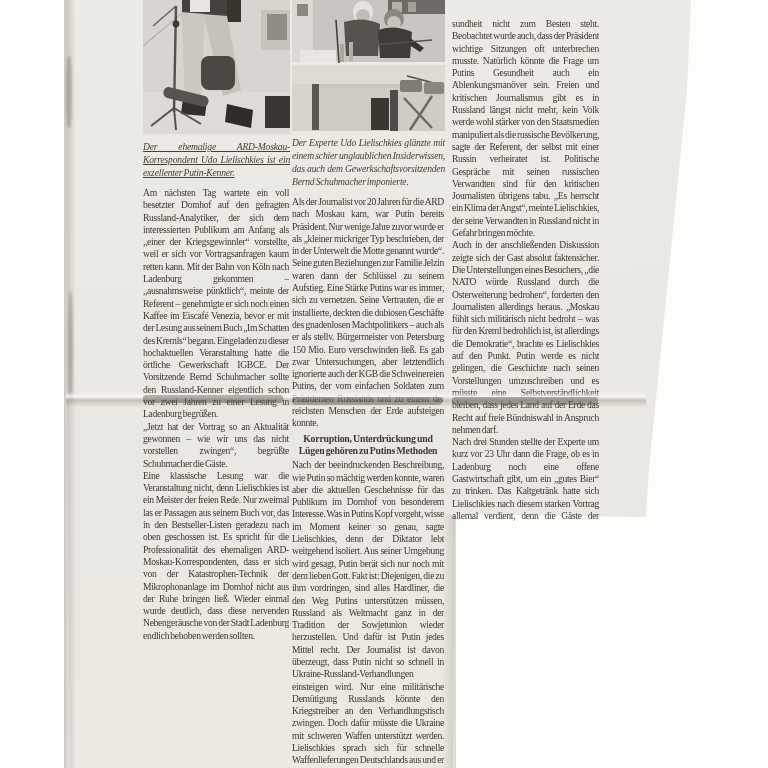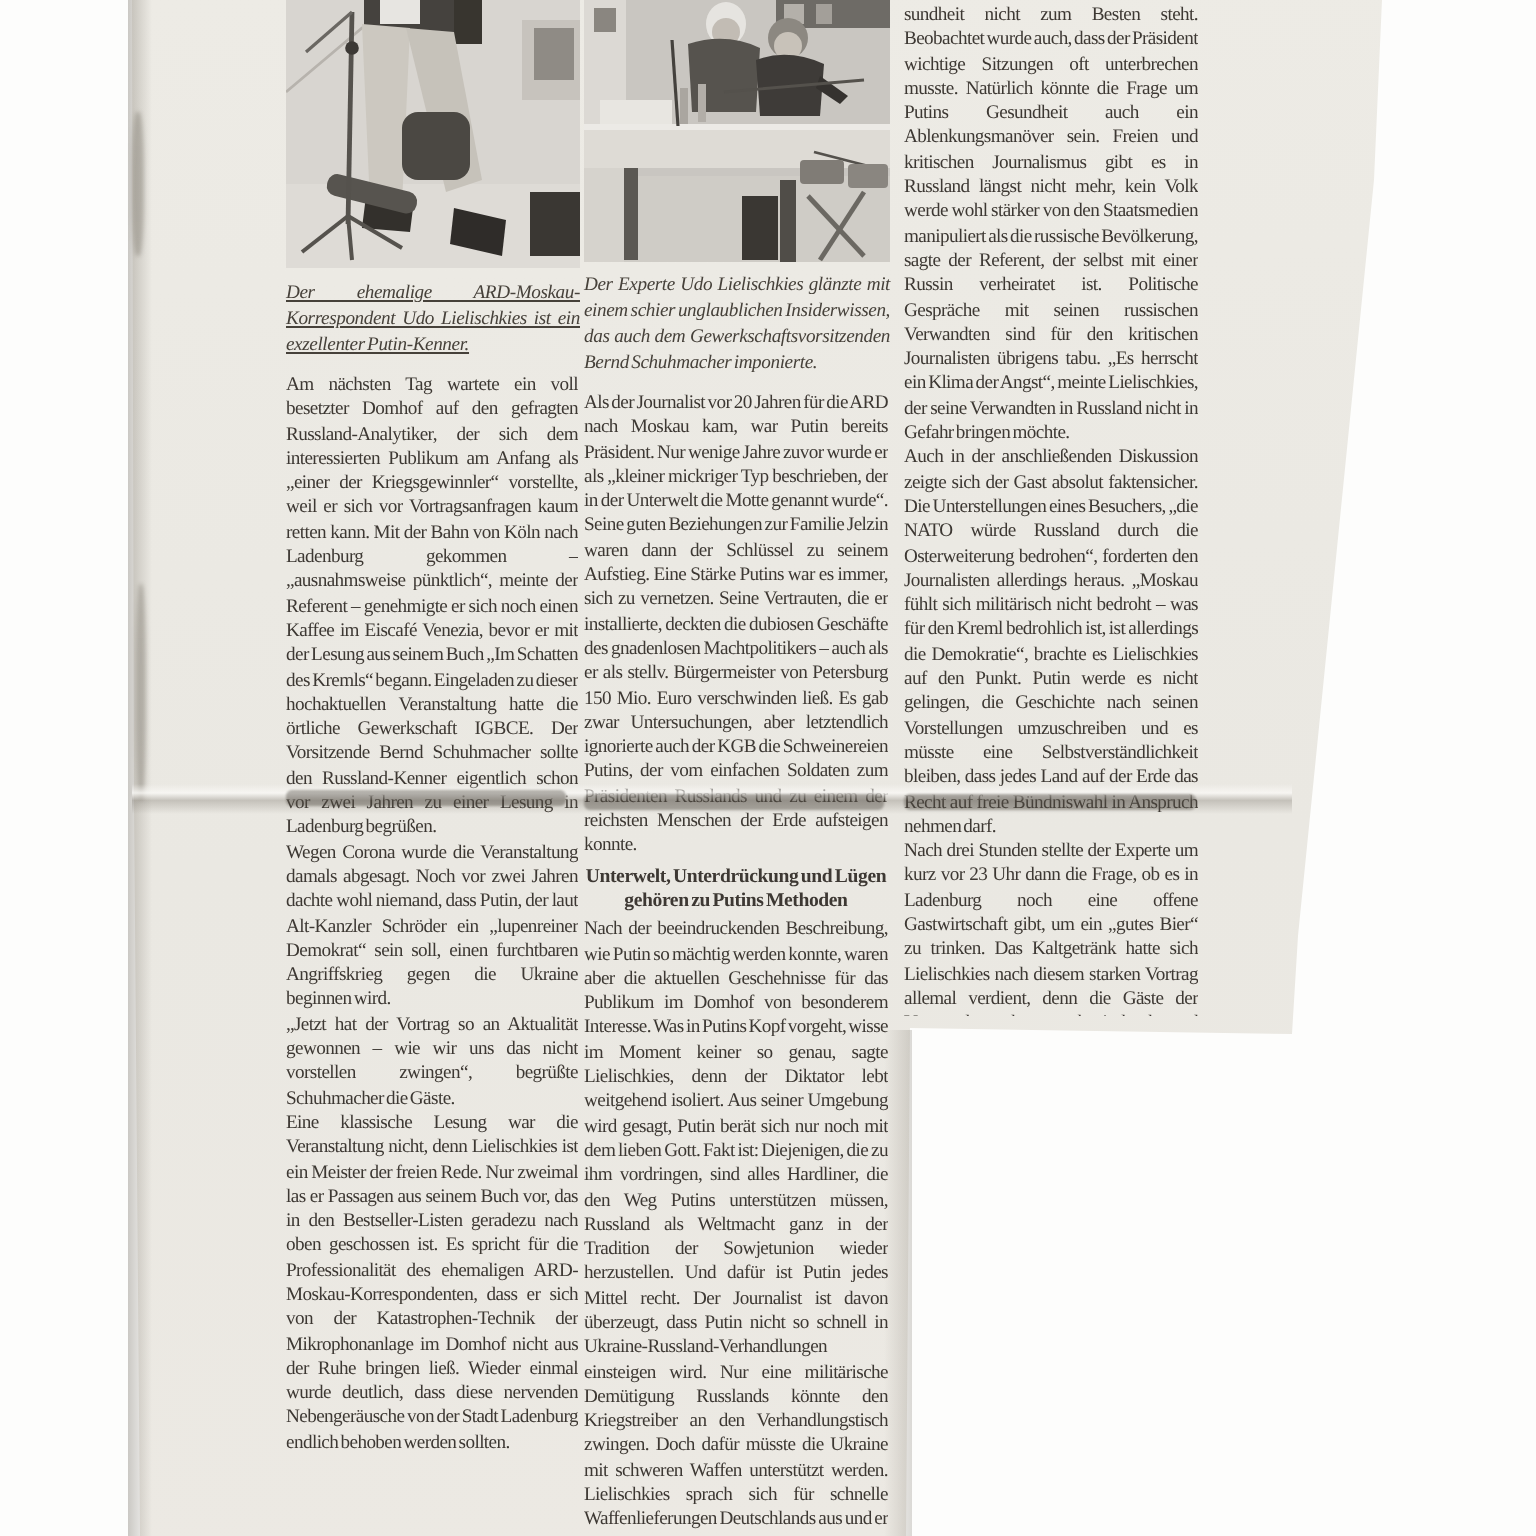--- a/index.html
+++ b/index.html
@@ -42,21 +42,21 @@
   .caption-left{left:143px;top:140px;width:147px;height:44px;text-decoration:underline;}
   .caption-mid{left:292px;top:136px;width:153px;height:58px;}
 
   .col{
     position:absolute;font-size:9.6px;line-height:12.3px;color:#3d3833;
     text-align:justify;letter-spacing:-.3px;word-spacing:-1px;overflow:hidden;
   }
   .col p{margin:0;}
   .col-left{left:143px;top:187px;width:146px;height:581px;}
   .col-mid{left:292px;top:196px;width:152px;height:572px;}
-  .col-right{left:452px;top:2px;width:147px;height:506px;}
+  .col-right{left:452px;top:18px;width:147px;height:506px;}
   .subhead{
     margin:3px 0 2px 0;font-size:9.8px;font-weight:bold;text-align:center;
     line-height:12.3px;letter-spacing:-.2px;
   }
   .last-para{position:relative;}
 </style>
 </head>
 <body>
 
 <div class="paper"></div>
@@ -123,29 +123,28 @@
     <rect x="79" y="98" width="18" height="32" fill="#3a3733"></rect>
     <line x1="112" y1="98" x2="140" y2="128" stroke="#6b6862" stroke-width="2.4"></line>
     <line x1="140" y1="96" x2="118" y2="130" stroke="#6b6862" stroke-width="2.4"></line>
     <rect x="0" y="84" width="20" height="47" fill="#d6d3cd"></rect>
   </svg>
 </div>
 <div class="caption caption-mid">Der Experte Udo Lielischkies glänzte mit einem schier unglaublichen Insiderwissen, das auch dem Gewerkschaftsvorsitzenden Bernd Schuhmacher imponierte.</div>
 
 <div class="col col-left">
   <p>Am nächsten Tag wartete ein voll besetzter Domhof auf den gefragten Russland-Analytiker, der sich dem interessierten Publikum am Anfang als „einer der Kriegsgewinnler“ vorstellte, weil er sich vor Vortragsanfragen kaum retten kann. Mit der Bahn von Köln nach Ladenburg gekommen – „ausnahmsweise pünktlich“, meinte der Referent – genehmigte er sich noch einen Kaffee im Eiscafé Venezia, bevor er mit der Lesung aus seinem Buch „Im Schatten des Kremls“ begann. Eingeladen zu dieser hochaktuellen Veranstaltung hatte die örtliche Gewerkschaft IGBCE. Der Vorsitzende Bernd Schuhmacher sollte den Russland-Kenner eigentlich schon vor zwei Jahren zu einer Lesung in Ladenburg begrüßen.</p>
-  <p>Wegen Corona wurde die Veranstaltung damals abgesagt. Noch vor zwei Jahren dachte wohl niemand, dass Putin, der laut Alt-Kanzler Schröder ein „lupenreiner Demokrat“ sein soll, einen furchtbaren Angriffskrieg gegen die Ukraine beginnen wird.</p>
   <p>„Jetzt hat der Vortrag so an Aktualität gewonnen – wie wir uns das nicht vorstellen zwingen“, begrüßte Schuhmacher die Gäste.</p>
   <p>Eine klassische Lesung war die Veranstaltung nicht, denn Lielischkies ist ein Meister der freien Rede. Nur zweimal las er Passagen aus seinem Buch vor, das in den Bestseller-Listen geradezu nach oben geschossen ist. Es spricht für die Professionalität des ehemaligen ARD-Moskau-Korrespondenten, dass er sich von der Katastrophen-Technik der Mikrophonanlage im Domhof nicht aus der Ruhe bringen ließ. Wieder einmal wurde deutlich, dass diese nervenden Nebengeräusche von der Stadt Ladenburg endlich behoben werden sollten.</p>
 
 </div>
 
 <div class="col col-mid">
   <p>Als der Journalist vor 20 Jahren für die ARD nach Moskau kam, war Putin bereits Präsident. Nur wenige Jahre zuvor wurde er als „kleiner mickriger Typ beschrieben, der in der Unterwelt die Motte genannt wurde“. Seine guten Beziehungen zur Familie Jelzin waren dann der Schlüssel zu seinem Aufstieg. Eine Stärke Putins war es immer, sich zu vernetzen. Seine Vertrauten, die er installierte, deckten die dubiosen Geschäfte des gnadenlosen Machtpolitikers – auch als er als stellv. Bürgermeister von Petersburg 150 Mio. Euro verschwinden ließ. Es gab zwar Untersuchungen, aber letztendlich ignorierte auch der KGB die Schweinereien Putins, der vom einfachen Soldaten zum Präsidenten Russlands und zu einem der reichsten Menschen der Erde aufsteigen konnte.</p>
-  <h3 class="subhead">Unterwelt, Unterdrückung und Lügen gehören zu Putins Methoden</h3>
+  <h3 class="subhead">Korruption, Unterdrückung und Lügen gehören zu Putins Methoden</h3>
   <p>Nach der beeindruckenden Beschreibung, wie Putin so mächtig werden konnte, waren aber die aktuellen Geschehnisse für das Publikum im Domhof von besonderem Interesse. Was in Putins Kopf vorgeht, wisse im Moment keiner so genau, sagte Lielischkies, denn der Diktator lebt weitgehend isoliert. Aus seiner Umgebung wird gesagt, Putin berät sich nur noch mit dem lieben Gott. Fakt ist: Diejenigen, die zu ihm vordringen, sind alles Hardliner, die den Weg Putins unterstützen müssen, Russland als Weltmacht ganz in der Tradition der Sowjetunion wieder herzustellen. Und dafür ist Putin jedes Mittel recht. Der Journalist ist davon überzeugt, dass Putin nicht so schnell in Ukraine-Russland-Verhandlungen einsteigen wird. Nur eine militärische Demütigung Russlands könnte den Kriegstreiber an den Verhandlungstisch zwingen. Doch dafür müsste die Ukraine mit schweren Waffen unterstützt werden. Lielischkies sprach sich für schnelle Waffenlieferungen Deutschlands aus und er nahm auch in Ladenburg kein Blatt vor den Mund, um die zurückhaltende Vorgehensweise von Bundeskanzler Olaf Scholz zu kritisieren.</p>
 
 </div>
 
 <div class="col col-right">
   <p>sundheit nicht zum Besten steht. Beobachtet wurde auch, dass der Präsident wichtige Sitzungen oft unterbrechen musste. Natürlich könnte die Frage um Putins Gesundheit auch ein Ablenkungsmanöver sein. Freien und kritischen Journalismus gibt es in Russland längst nicht mehr, kein Volk werde wohl stärker von den Staatsmedien manipuliert als die russische Bevölkerung, sagte der Referent, der selbst mit einer Russin verheiratet ist. Politische Gespräche mit seinen russischen Verwandten sind für den kritischen Journalisten übrigens tabu. „Es herrscht ein Klima der Angst“, meinte Lielischkies, der seine Verwandten in Russland nicht in Gefahr bringen möchte.</p>
   <p>Auch in der anschließenden Diskussion zeigte sich der Gast absolut faktensicher. Die Unterstellungen eines Besuchers, „die NATO würde Russland durch die Osterweiterung bedrohen“, forderten den Journalisten allerdings heraus. „Moskau fühlt sich militärisch nicht bedroht – was für den Kreml bedrohlich ist, ist allerdings die Demokratie“, brachte es Lielischkies auf den Punkt. Putin werde es nicht gelingen, die Geschichte nach seinen Vorstellungen umzuschreiben und es müsste eine Selbstverständlichkeit bleiben, dass jedes Land auf der Erde das Recht auf freie Bündniswahl in Anspruch nehmen darf.</p>
   <p class="last-para">
     <span>Nach drei Stunden stellte der Experte um kurz vor 23 Uhr dann die Frage, ob es in Ladenburg noch eine offene Gastwirtschaft gibt, um ein „gutes Bier“ zu trinken. Das Kaltgetränk hatte sich Lielischkies nach diesem starken Vortrag allemal verdient, denn die Gäste der Veranstaltung konnten beeindruckt und mit vielen neuen Informationen nach Hause gehen.</span>
     

